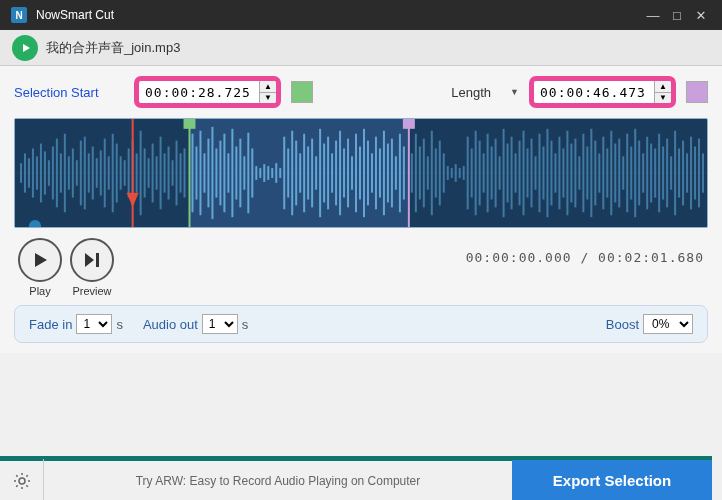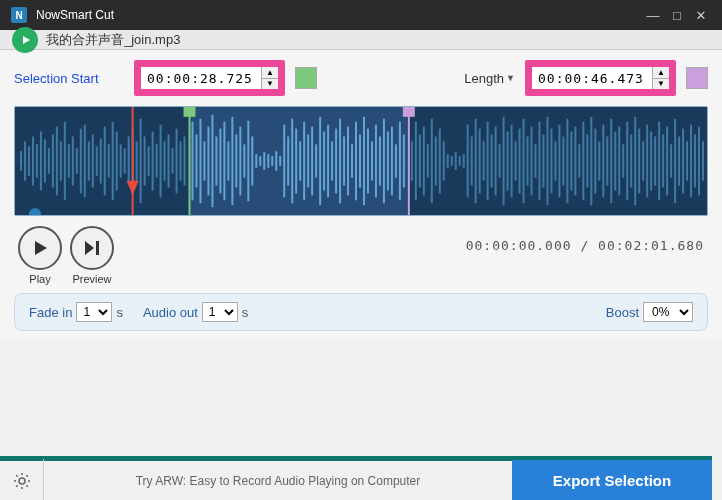--- a/index.html
+++ b/index.html
@@ -49,21 +49,21 @@
       font-size: 13px;
       display: flex;
       align-items: center;
       justify-content: center;
       border-radius: 2px;
     }
 
     
     .file-header {
       background: #e8e8e8;
-      height: 20px;
+      height: 36px;
       display: flex;
       align-items: center;
       padding: 0 12px;
       border-bottom: 1px solid #ccc;
     }
     .file-icon {
       width: 26px;
       height: 26px;
       background: #27ae60;
       border-radius: 50%;
@@ -92,23 +92,23 @@
       gap: 10px;
       margin-bottom: 10px;
     }
     .selection-label {
       font-size: 13px;
       color: #1d4ed8;
       min-width: 110px;
     }
     .time-input-group {
       display: flex;
-      border: 7px solid #ec4899;
+      border: 5px solid #ec4899;
       background: #fff;
-      border-radius: 2px;
+      border-radius: 7px;
       overflow: hidden;
     }
     .time-input {
       border: none;
       outline: none;
       background: transparent;
       padding: 3px 6px;
       font-size: 13px;
       font-family: monospace;
       width: 120px;
@@ -144,21 +144,21 @@
 
     .length-group {
       display: flex;
       align-items: center;
       gap: 10px;
       margin-left: auto;
     }
     .length-label {
       display: flex;
       align-items: center;
-      gap: 2px;
+      gap: 19px;
       cursor: pointer;
       font-size: 13px;
       color: #333;
     }
     .dropdown-arrow {
       font-size: 9px;
       color: #555;
     }
 
     

